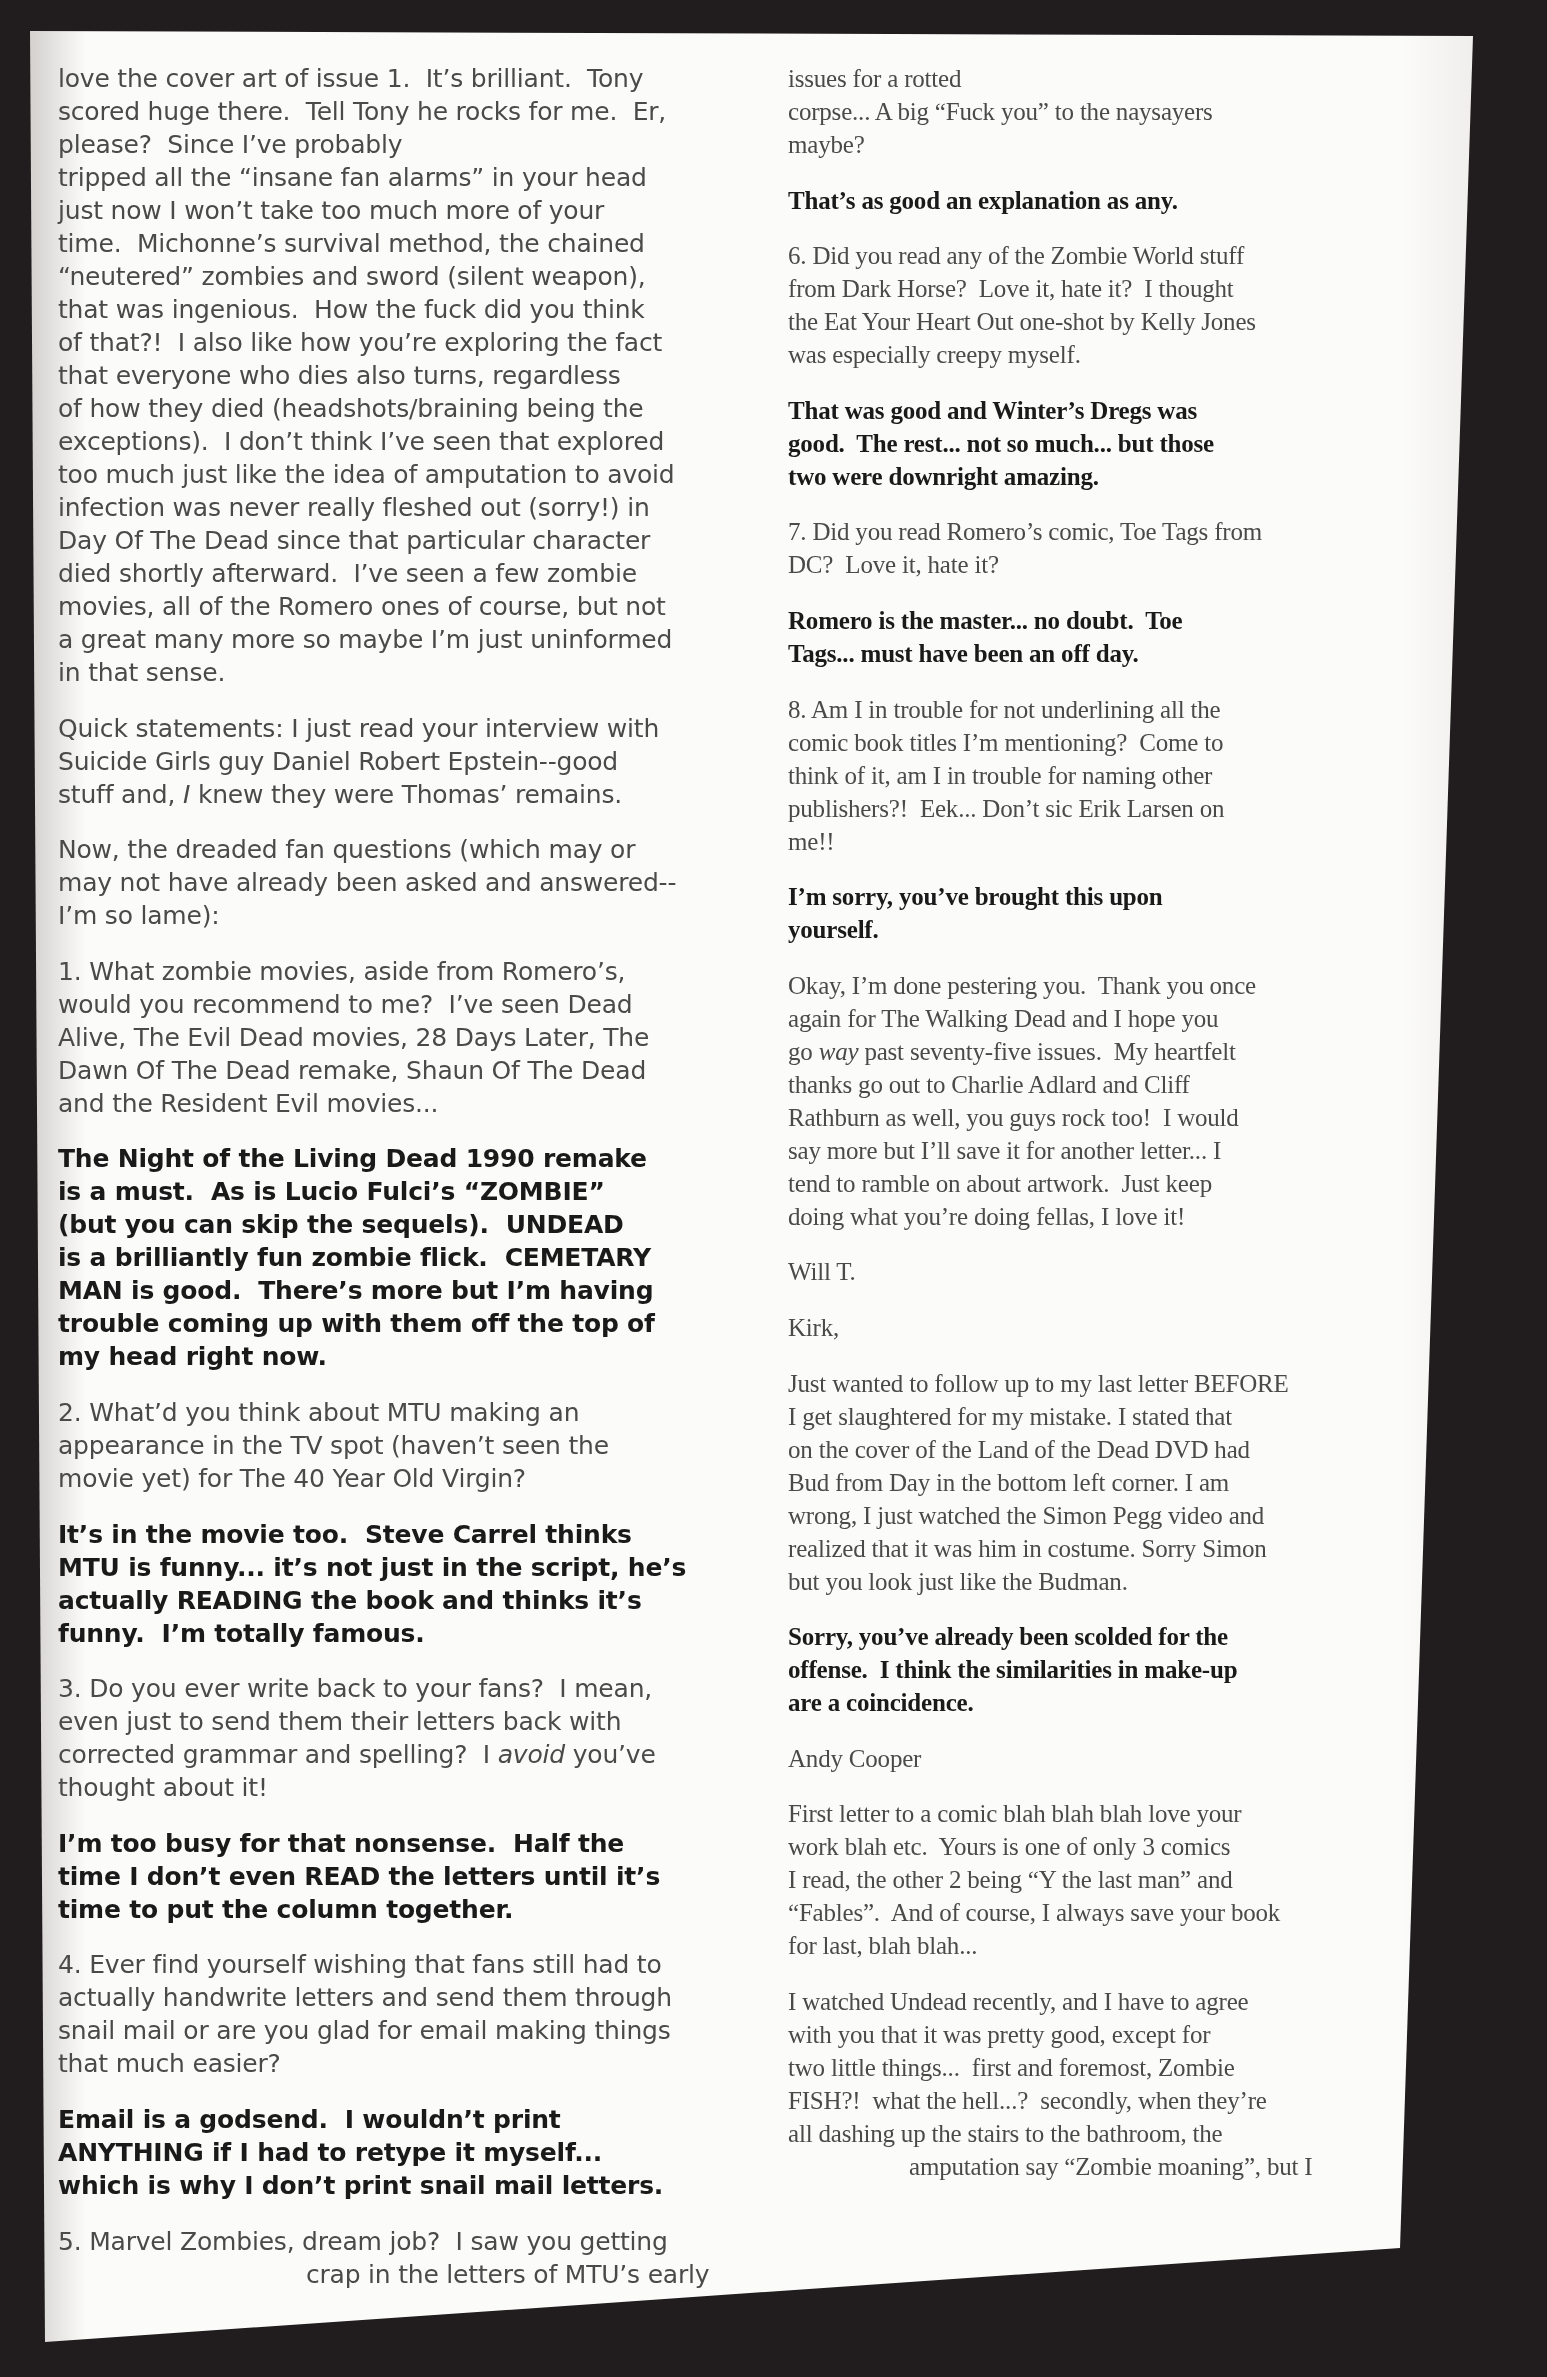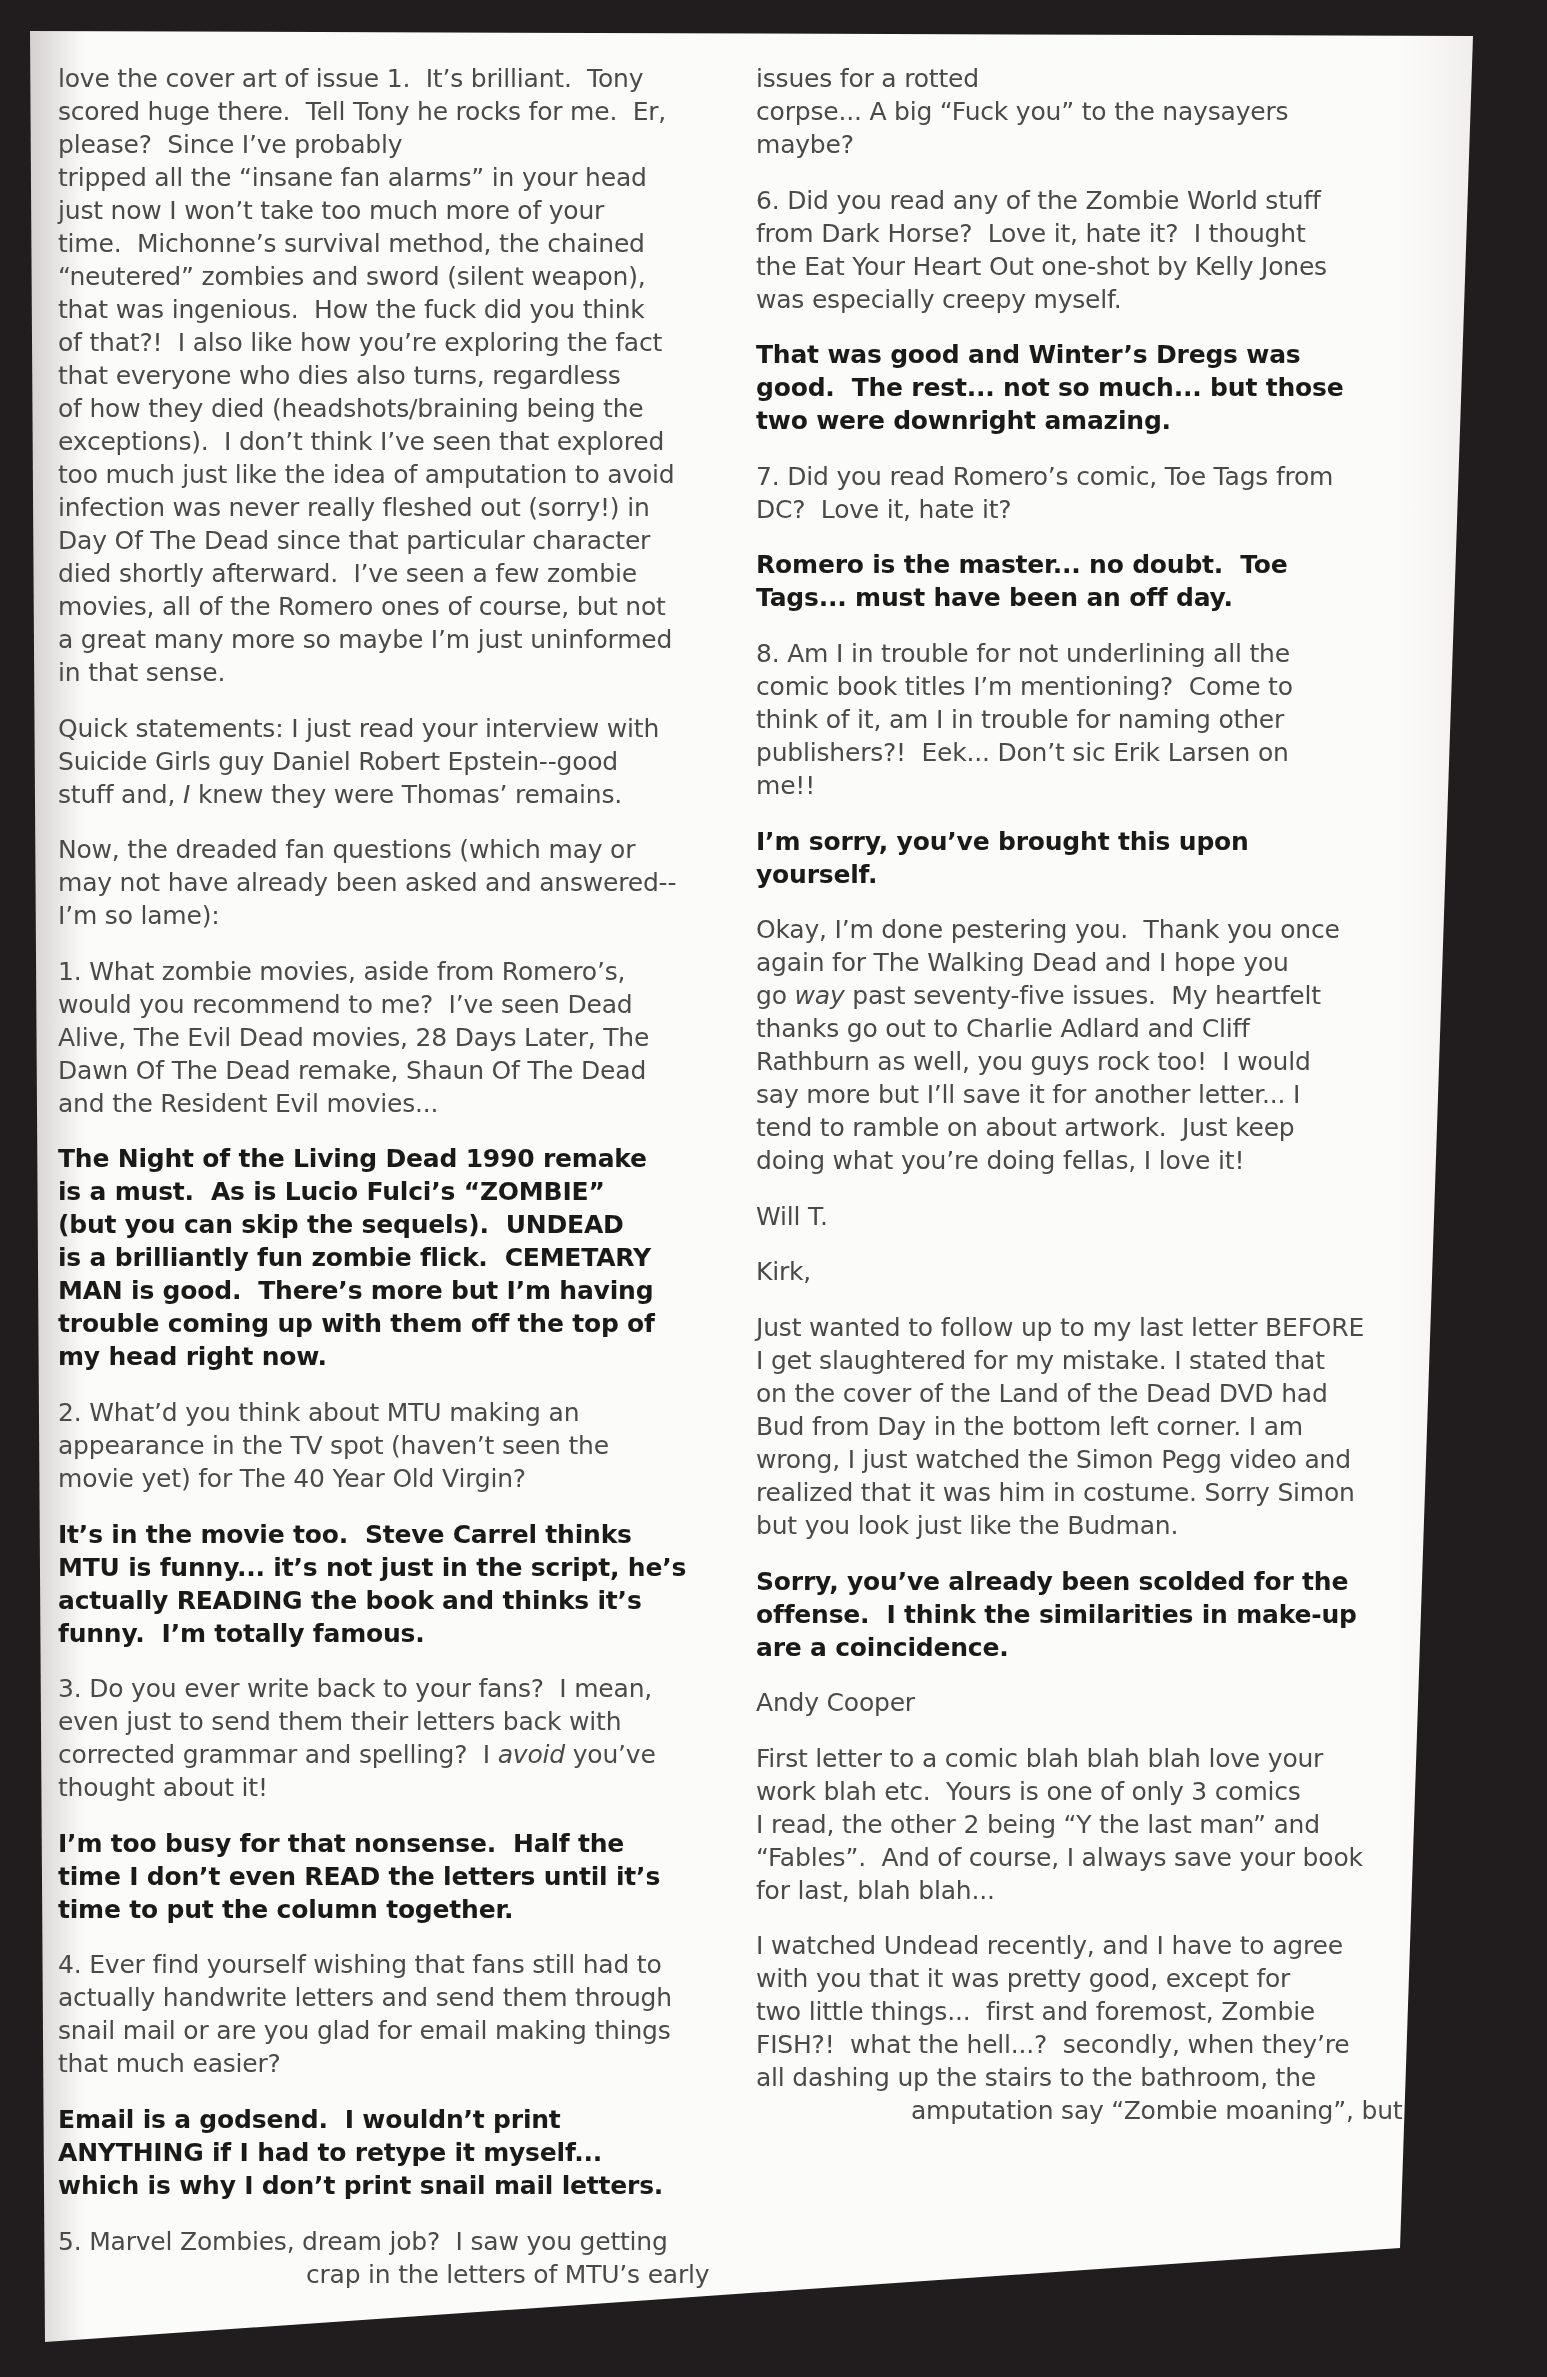--- a/index.html
+++ b/index.html
@@ -103,24 +103,25 @@
         <p class="block q">4. Ever find yourself wishing that fans still had to
 actually handwrite letters and send them through
 snail mail or are you glad for email making things
 that much easier?</p>
         <p class="block a">Email is a godsend.  I wouldn’t print
 ANYTHING if I had to retype it myself...
 which is why I don’t print snail mail letters.</p>
         <p class="block q">5. Marvel Zombies, dream job?  I saw you getting
                                 crap in the letters of MTU’s early</p>
       </div>
-      <div class="col" style="left: 756px; top: 62px; width: 693px;">
+      <div class="col" style="left: 788px; top: 62px; width: 693px; font-family: Liberation Serif, serif;">
         <p class="block q">issues for a rotted
 corpse... A big “Fuck you” to the naysayers
 maybe?</p>
+        <p class="block a">That’s as good an explanation as any.</p>
         <p class="block q">6. Did you read any of the Zombie World stuff
 from Dark Horse?  Love it, hate it?  I thought
 the Eat Your Heart Out one-shot by Kelly Jones
 was especially creepy myself.</p>
         <p class="block a">That was good and Winter’s Dregs was
 good.  The rest... not so much... but those
 two were downright amazing.</p>
         <p class="block q">7. Did you read Romero’s comic, Toe Tags from
 DC?  Love it, hate it?</p>
         <p class="block a">Romero is the master... no doubt.  Toe

